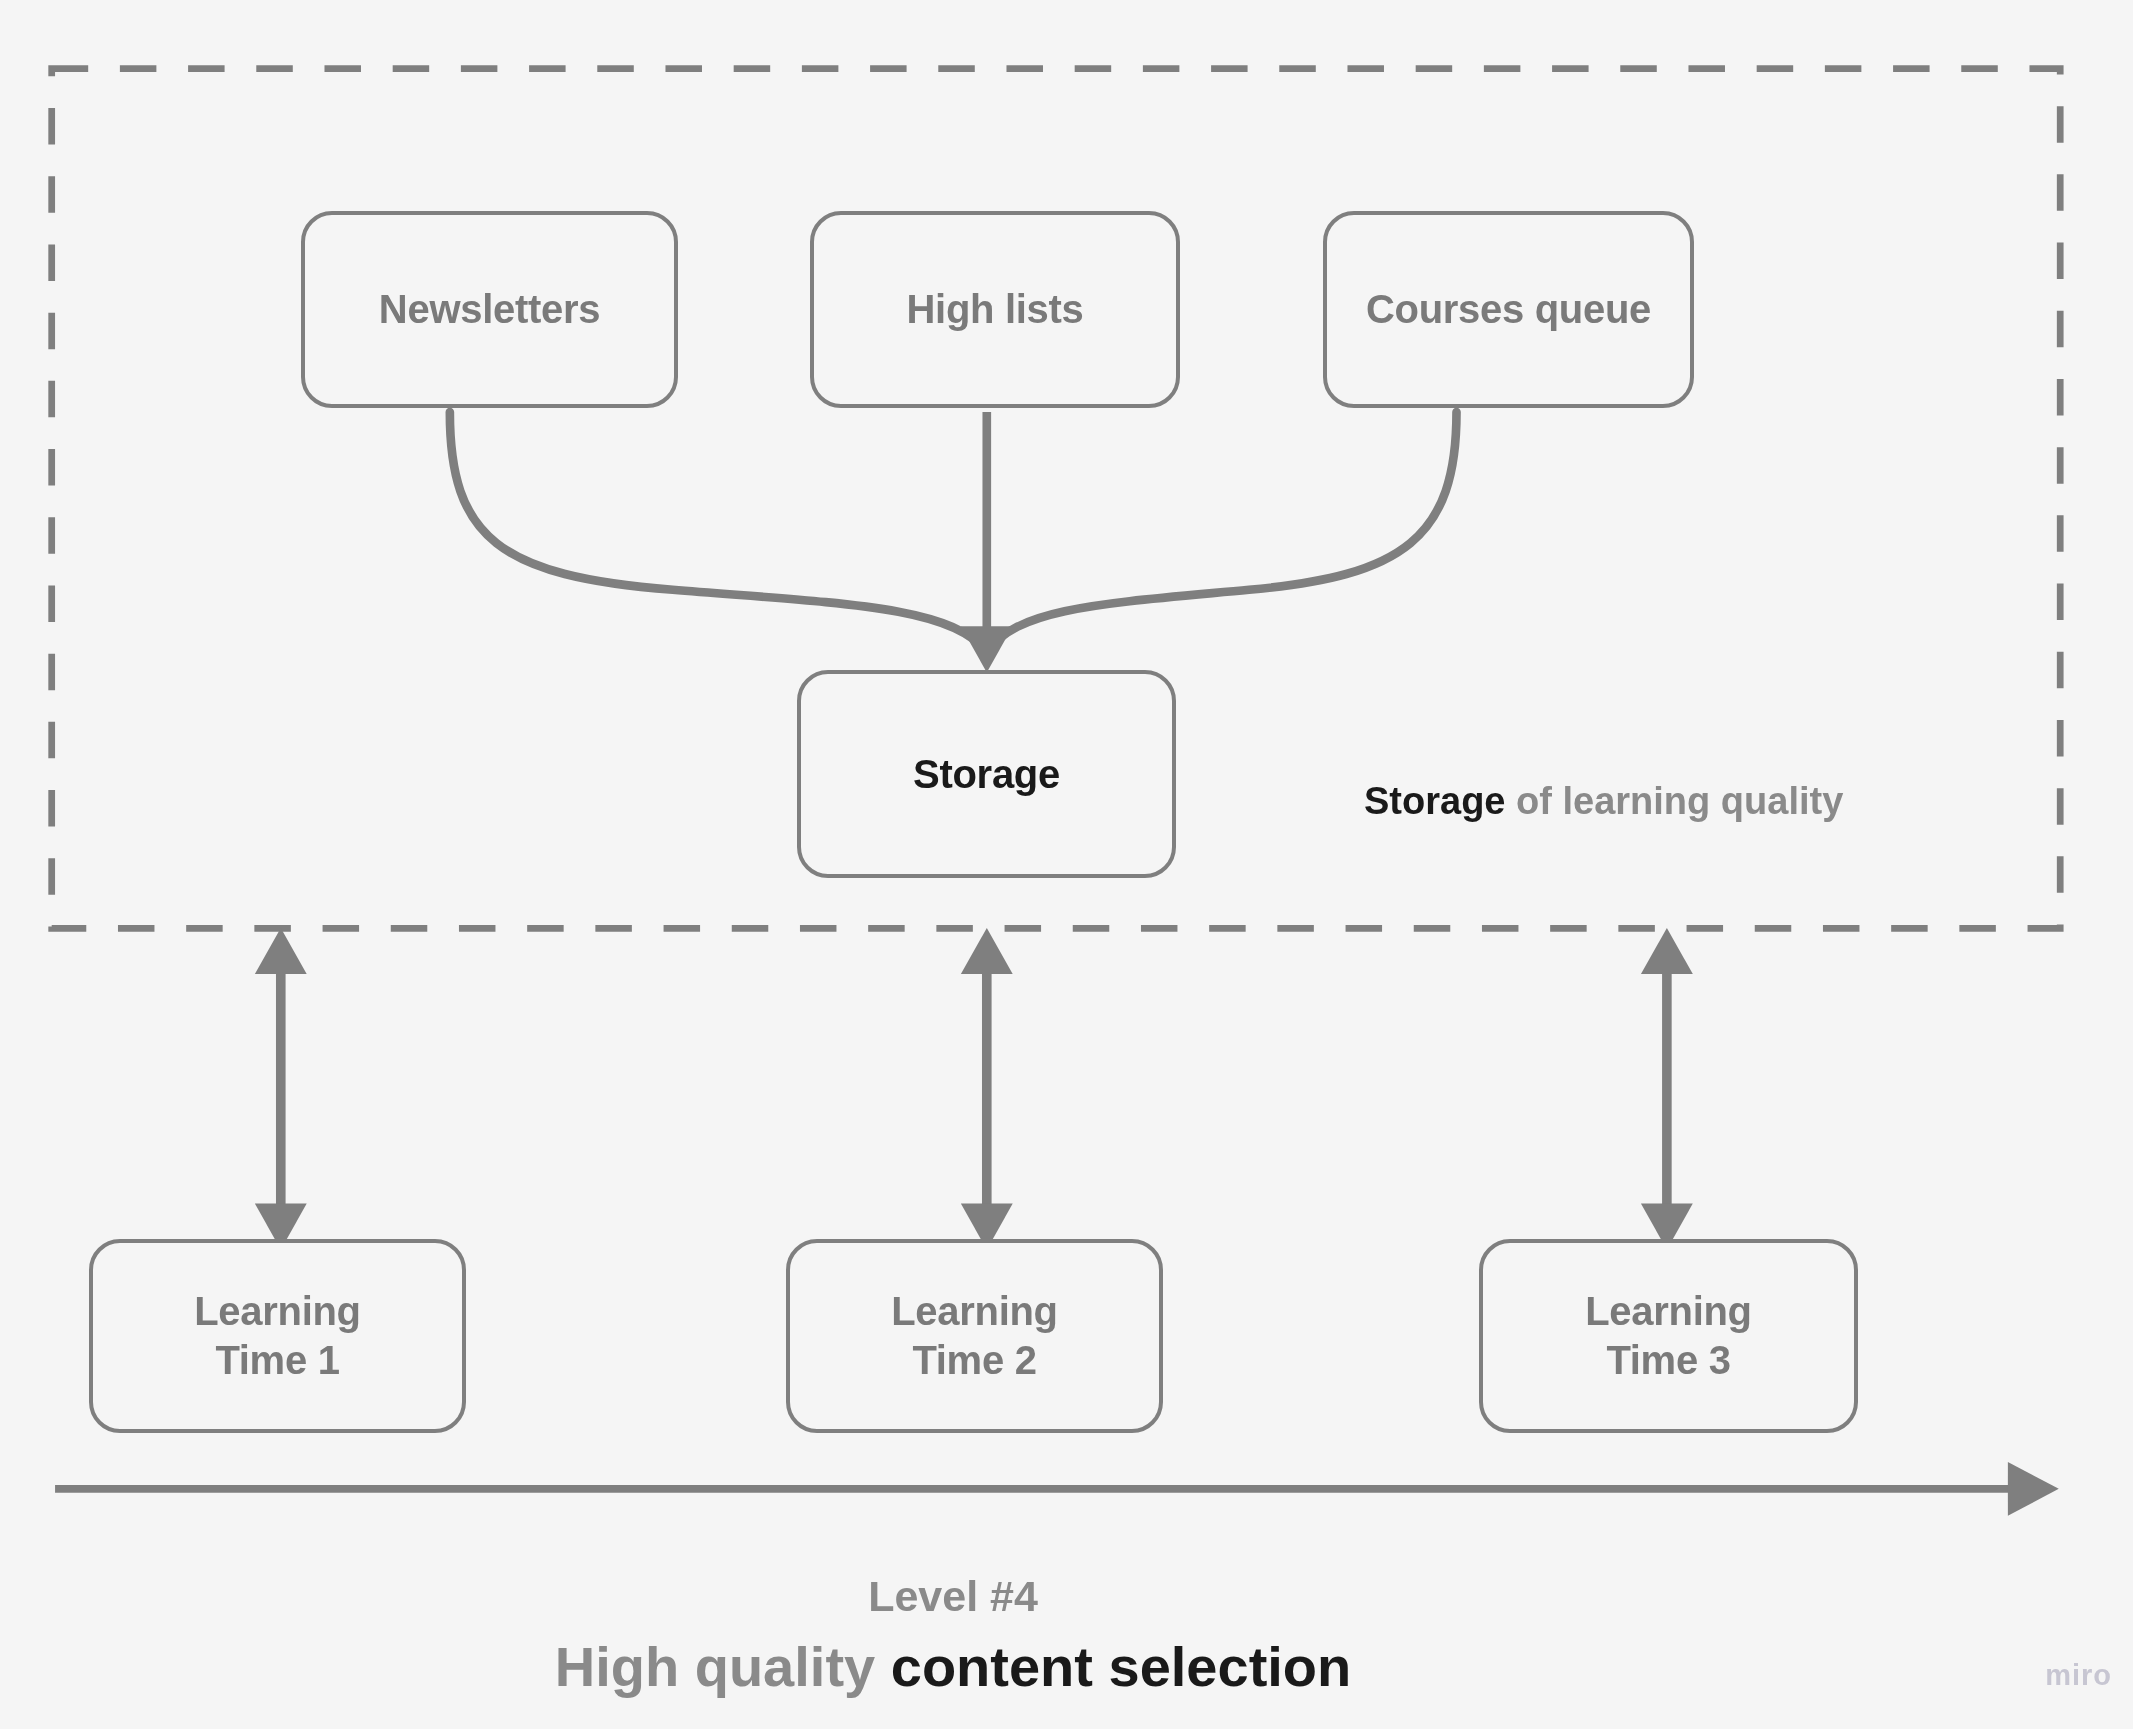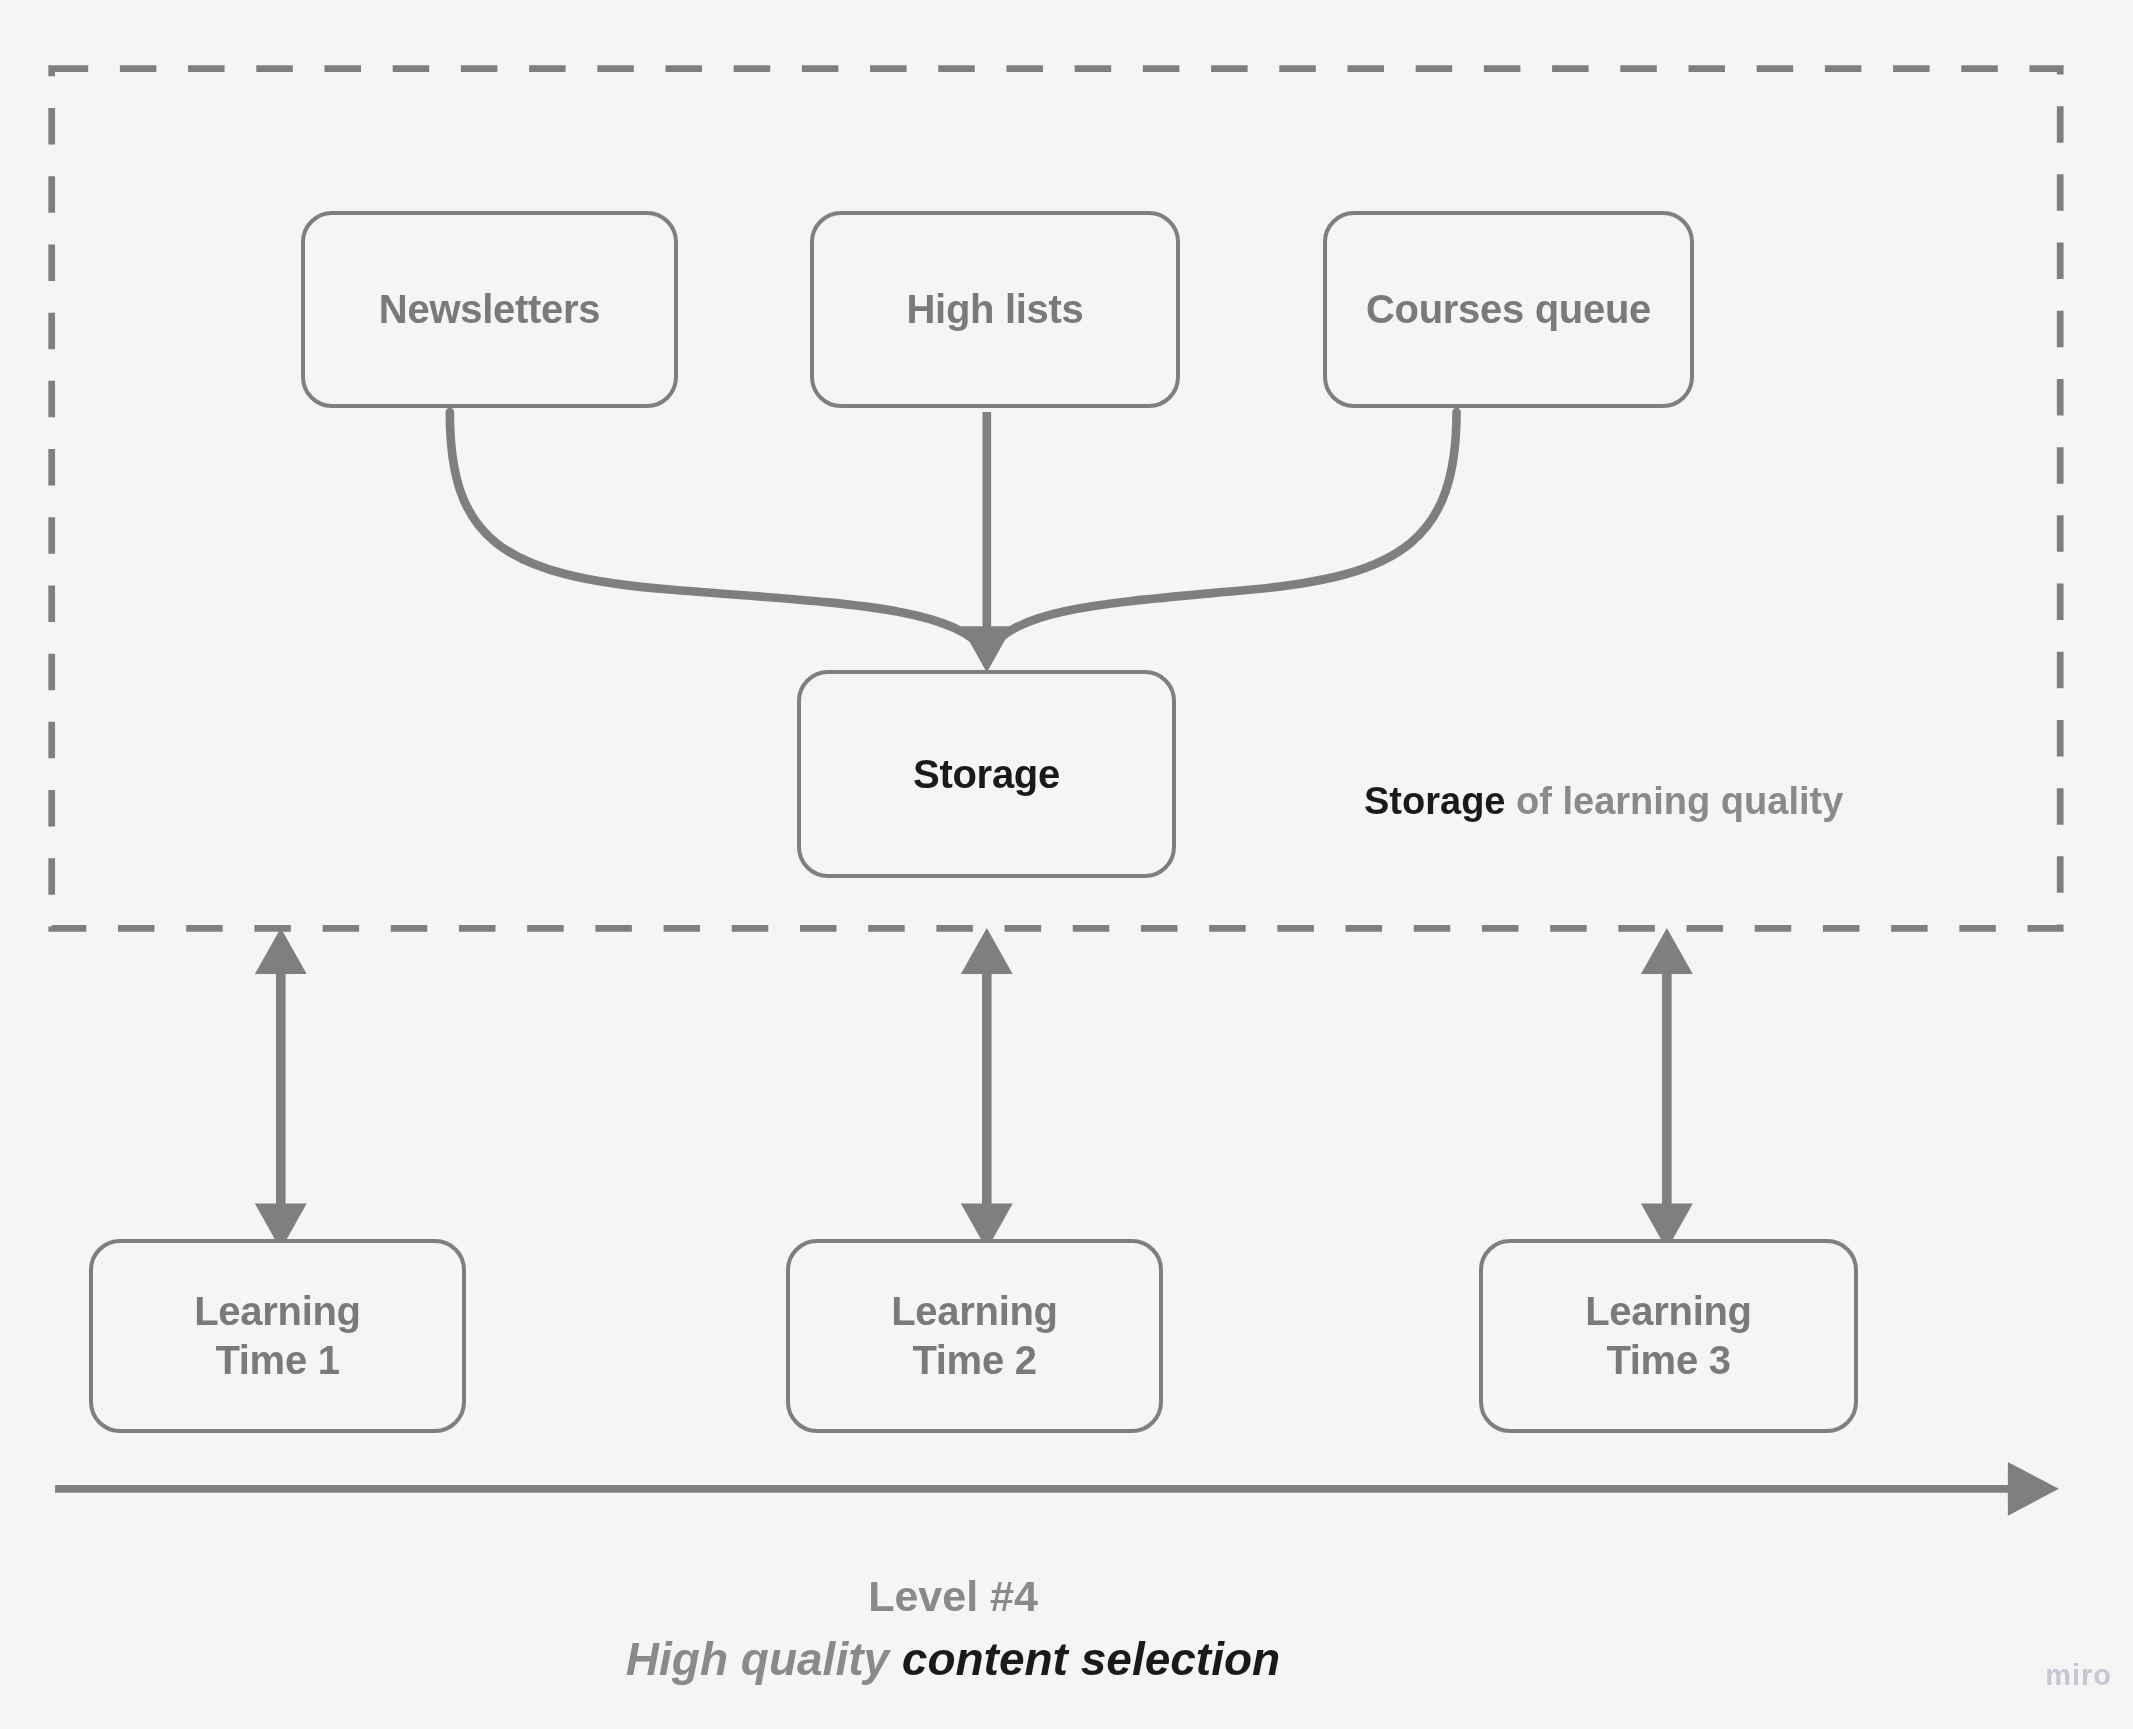--- a/index.html
+++ b/index.html
@@ -63,22 +63,21 @@
   #level-caption {
     left: 0;
     top: 1566px;
     width: 1906px;
     text-align: center;
     font-size: 43px;
     line-height: 1.42;
     white-space: normal;
   }
   #level-caption .line2 {
-    font-size: 46px;
-    font-style: italic;
+    font-size: 56px;
   }
   #miro-watermark {
     position: absolute;
     right: 40px;
     bottom: 37px;
     font-size: 29px;
     color: #c7c6d2;
     letter-spacing: 1px;
     font-weight: bold;
   }

